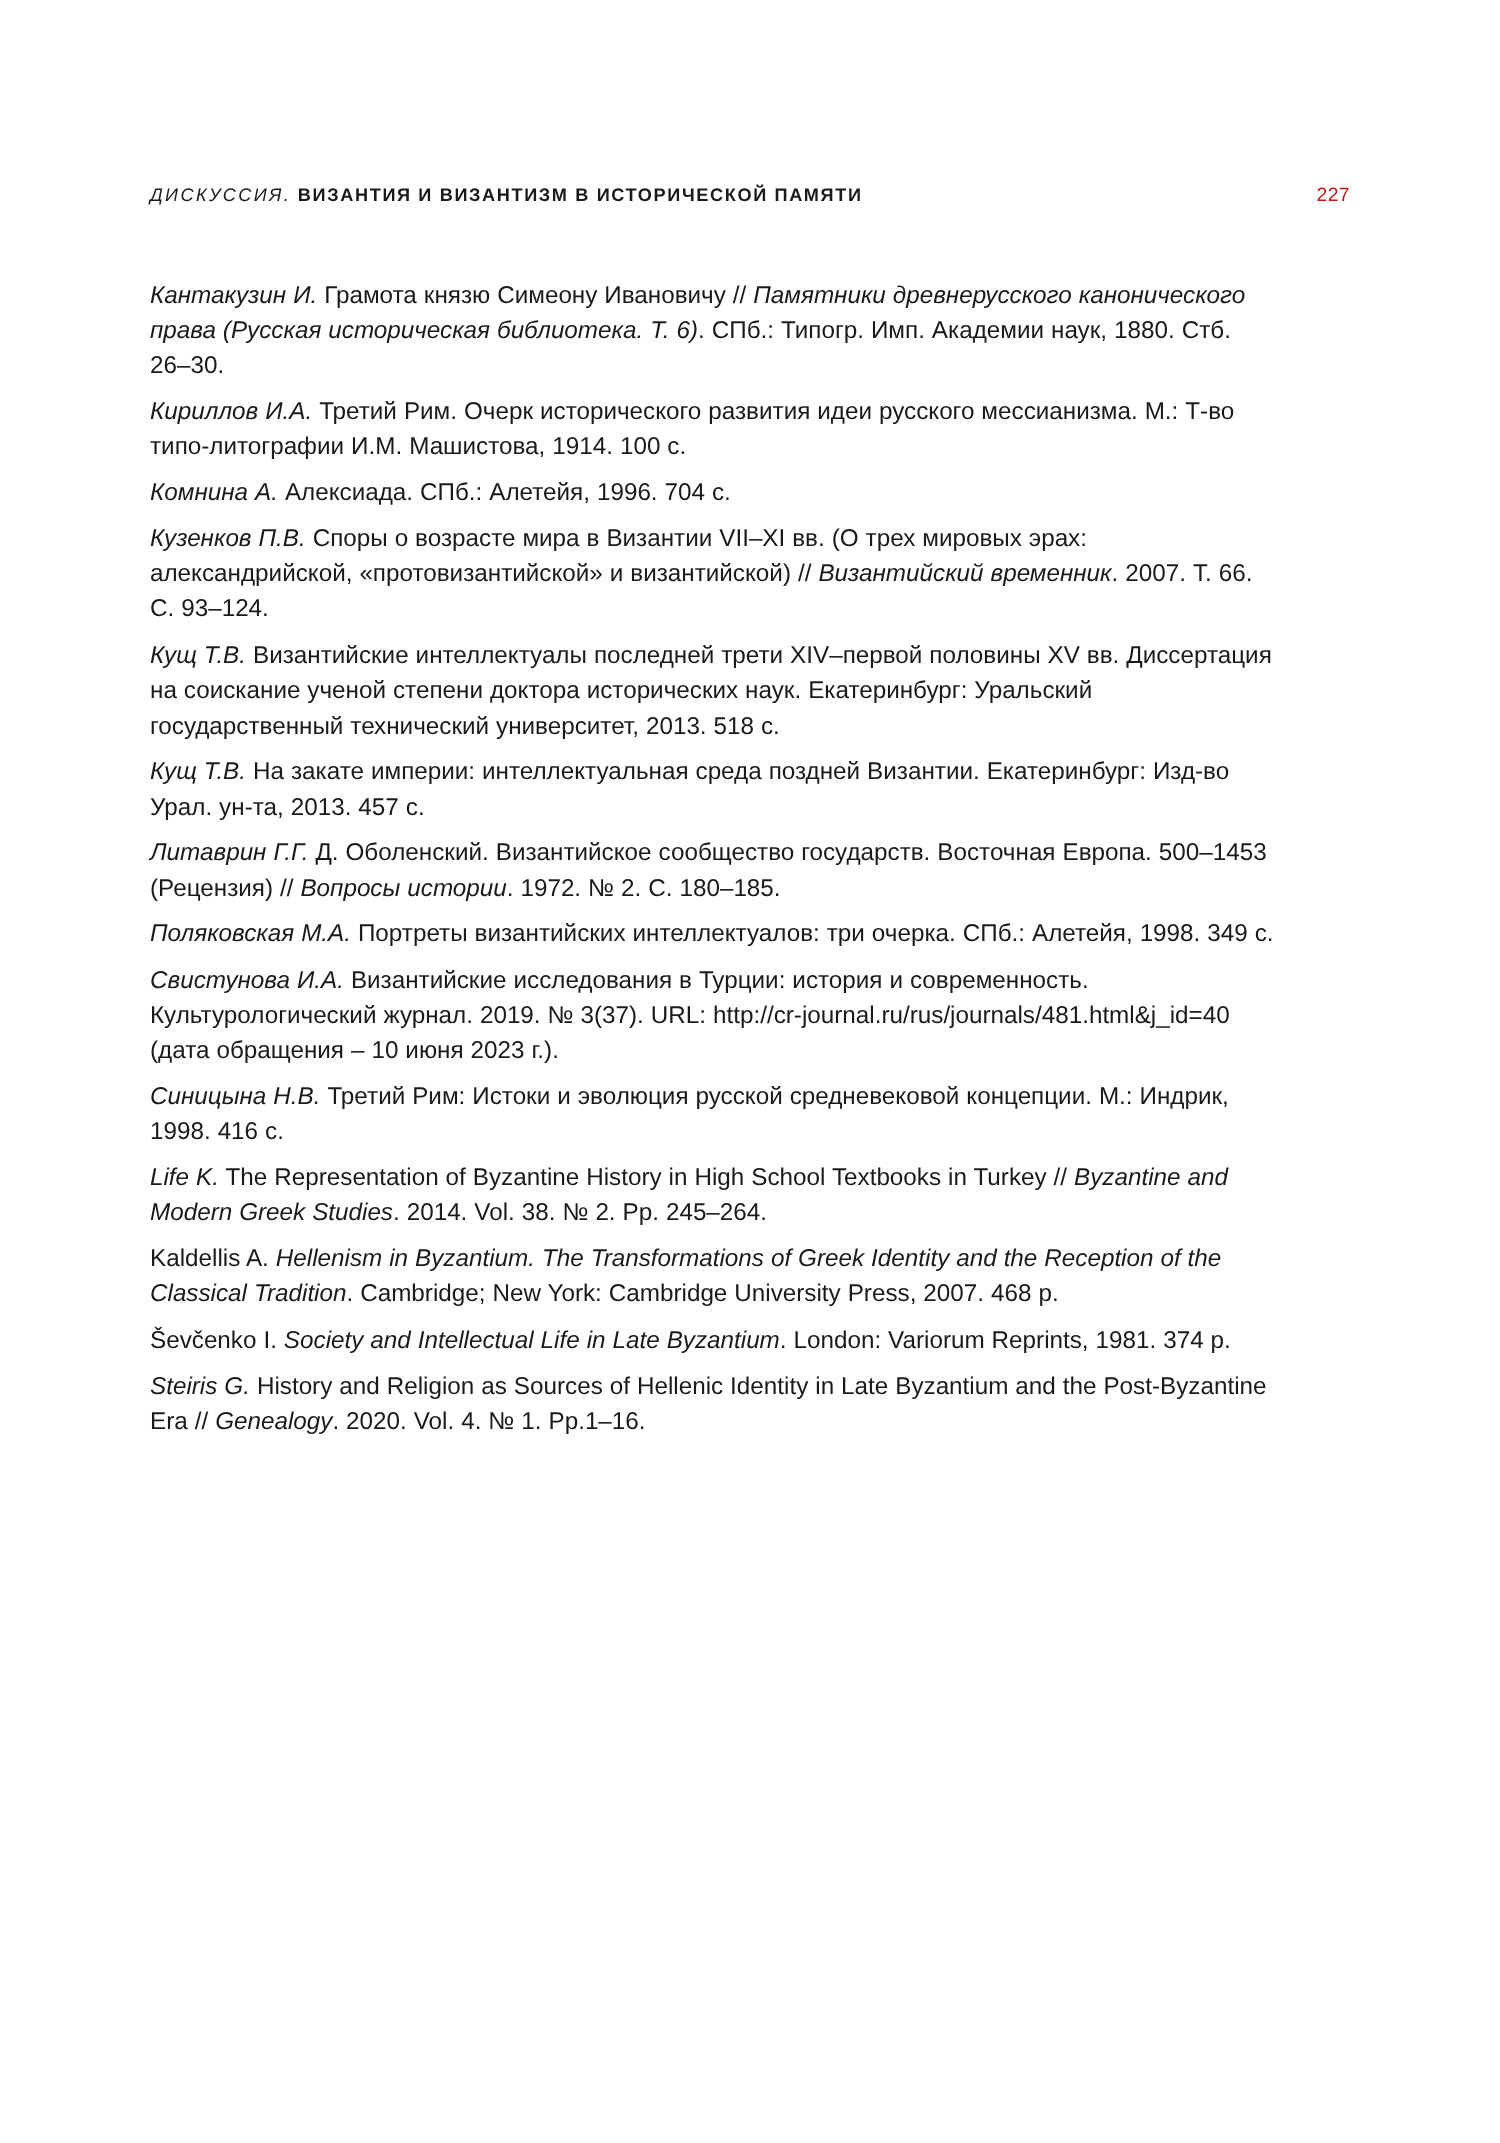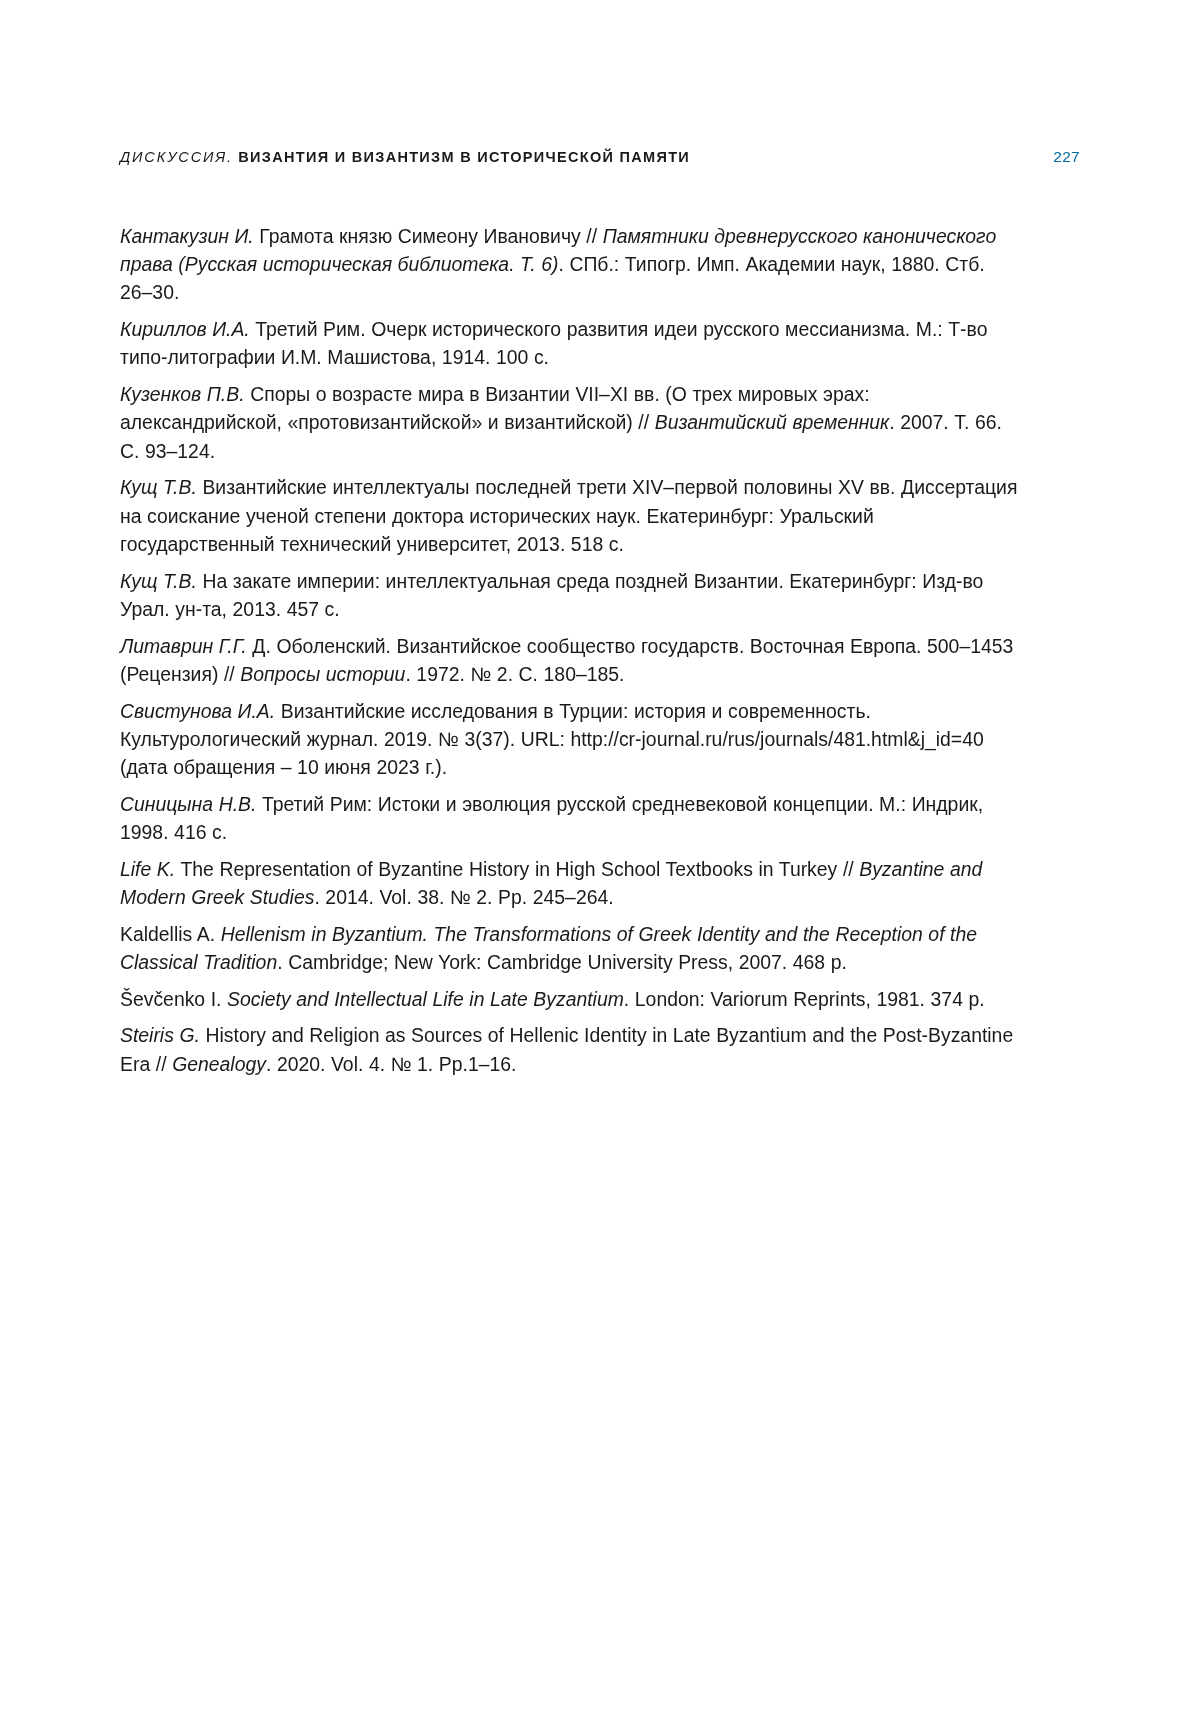--- a/index.html
+++ b/index.html
@@ -36,21 +36,21 @@
     font-weight: 700;
     white-space: nowrap;
   }
   .rh-left .rh-section {
     font-weight: 400;
     letter-spacing: 0.13em;
     font-style: italic;
   }
   .rh-page {
     font-size: 15.5px;
-    color: #0369a1;
+    color: #b91c1c;
     letter-spacing: 0.02em;
   }
   .refs {
     width: 900px;
     margin-top: 12px;
   }
   .ref {
     font-size: 19.4px;
     line-height: 1.455;
     margin: 0 0 8.5px 0;
@@ -71,24 +71,26 @@
     <div class="rh-left">
       <span class="rh-section">ДИСКУССИЯ.</span>
       <span>ВИЗАНТИЯ И ВИЗАНТИЗМ В ИСТОРИЧЕСКОЙ ПАМЯТИ</span>
     </div>
     <div class="rh-page">227</div>
   </div>
 
   <div class="refs">
       <p class="ref" id="ref-kantakuzin"><i>Кантакузин И.</i><span> Грамота князю Симеону Ивановичу // </span><i>Памятники древнерусского канонического права (Русская историческая библиотека. Т. 6)</i><span>. СПб.: Типогр. Имп. Академии наук, 1880. Стб. 26–30.</span></p>
       <p class="ref" id="ref-kirillov"><i>Кириллов И.А.</i><span> Третий Рим. Очерк исторического развития идеи русского мессианизма. М.: Т-во типо-литографии И.М. Машистова, 1914. 100 с.</span></p>
+      <p class="ref" id="ref-komnina"><i>Комнина А.</i><span> Алексиада. СПб.: Алетейя, 1996. 704 с.</span></p>
       <p class="ref" id="ref-kuzenkov"><i>Кузенков П.В.</i><span> Споры о возрасте мира в Византии VII–XI вв. (О трех мировых эрах: александрийской, «протовизантийской» и византийской) // </span><i>Византийский временник</i><span>. 2007. Т. 66. С. 93–124.</span></p>
       <p class="ref" id="ref-kushch-1"><i>Кущ Т.В.</i><span> Византийские интеллектуалы последней трети XIV–первой половины XV вв. Диссертация на соискание ученой степени доктора исторических наук. Екатеринбург: Уральский государственный технический университет, 2013. 518 с.</span></p>
       <p class="ref" id="ref-kushch-2"><i>Кущ Т.В.</i><span> На закате империи: интеллектуальная среда поздней Византии. Екатеринбург: Изд-во Урал. ун-та, 2013. 457 с.</span></p>
       <p class="ref" id="ref-litavrin"><i>Литаврин Г.Г.</i><span> Д. Оболенский. Византийское сообщество государств. Восточная Европа. 500–1453 (Рецензия) // </span><i>Вопросы истории</i><span>. 1972. № 2. С. 180–185.</span></p>
+      <p class="ref" id="ref-polyakovskaya"><i>Поляковская М.А.</i><span> Портреты византийских интеллектуалов: три очерка. СПб.: Алетейя, 1998. 349 с.</span></p>
       <p class="ref" id="ref-svistunova"><i>Свистунова И.А.</i><span> Византийские исследования в Турции: история и современность. Культурологический журнал. 2019. № 3(37). URL: http://cr-journal.ru/rus/journals/481.html&amp;j_id=40 (дата обращения – 10 июня 2023 г.).</span></p>
       <p class="ref" id="ref-sinitsyna"><i>Синицына Н.В.</i><span> Третий Рим: Истоки и эволюция русской средневековой концепции. М.: Индрик, 1998. 416 с.</span></p>
       <p class="ref" id="ref-durak"><i>Life K.</i><span> The Representation of Byzantine History in High School Textbooks in Turkey // </span><i>Byzantine and Modern Greek Studies</i><span>. 2014. Vol. 38. № 2. Pp. 245–264.</span></p>
       <p class="ref" id="ref-kaldellis"><span>Kaldellis A. </span><i>Hellenism in Byzantium. The Transformations of Greek Identity and the Reception of the Classical Tradition</i><span>. Cambridge; New York: Cambridge University Press, 2007. 468 p.</span></p>
       <p class="ref" id="ref-sevcenko"><span>Ševčenko I. </span><i>Society and Intellectual Life in Late Byzantium</i><span>. London: Variorum Reprints, 1981. 374 p.</span></p>
       <p class="ref" id="ref-steiris"><i>Steiris G.</i><span> History and Religion as Sources of Hellenic Identity in Late Byzantium and the Post-Byzantine Era // </span><i>Genealogy</i><span>. 2020. Vol. 4. № 1. Pp.1–16.</span></p>
     </div>
 
 </div>
 

